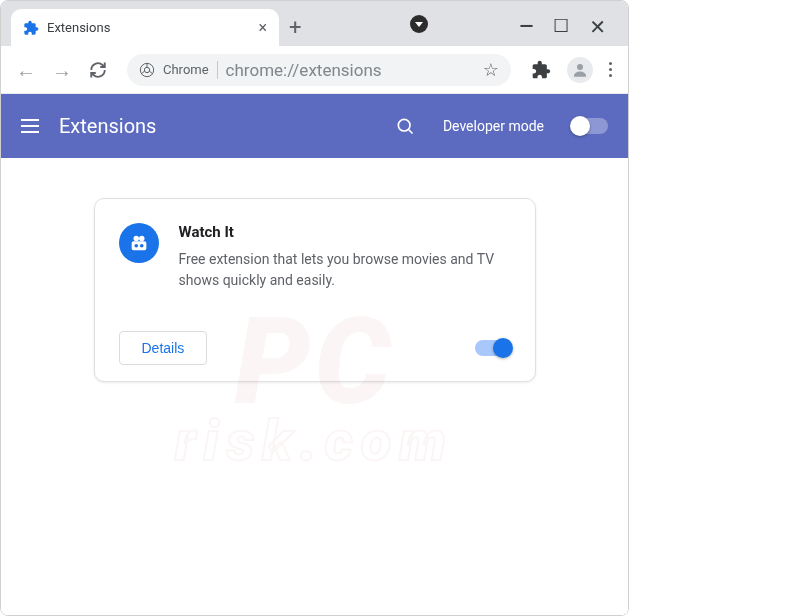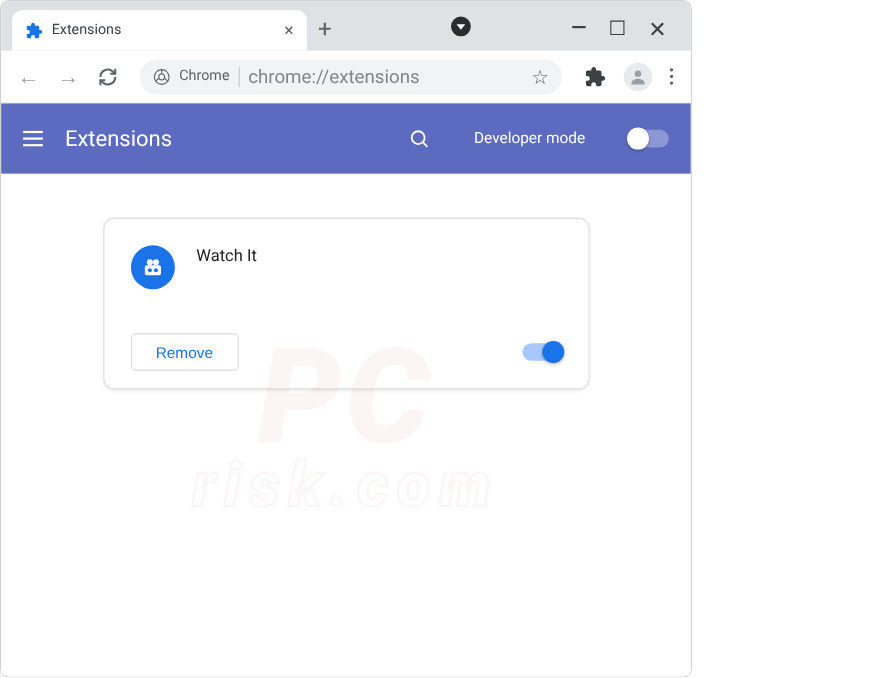--- a/index.html
+++ b/index.html
@@ -82,21 +82,21 @@
     
     .page { height: calc(100% - 93px); background: #fff; display: flex; flex-direction: column; }
     .page-header {
       height: 64px; background: #5c6bc0; color: #fff;
       display: flex; align-items: center; padding: 0 20px; gap: 20px;
     }
     .hamburger { display: flex; flex-direction: column; gap: 4px; }
     .hamburger span { width: 18px; height: 2px; background: #fff; }
     .page-title { font-size: 20px; font-weight: 400; flex: 1; }
     .search-ico { font-size: 20px; }
-    .dev-mode { font-size: 14px; margin: 0 20px; text-align: center; }
+    .dev-mode { font-size: 14px; margin: 0 8px; text-align: center; }
     .toggle {
       width: 36px; height: 16px; background: rgba(255,255,255,0.3);
       border-radius: 10px; position: relative;
     }
     .toggle-knob {
       width: 20px; height: 20px; background: #fff; border-radius: 50%;
       position: absolute; top: -2px; left: -2px;
       box-shadow: 0 1px 3px rgba(0,0,0,0.3);
     }
     .toggle.on .toggle-knob { left: auto; right: -2px; }
@@ -107,21 +107,21 @@
       width: 442px; background: #fff; border: 1px solid #e0e0e0; border-radius: 10px;
       box-shadow: 0 1px 3px rgba(0,0,0,0.08);
       padding: 24px 24px 16px 24px;
     }
     .card-top { display: flex; gap: 20px; margin-bottom: 40px; }
     .ext-badge {
       width: 40px; height: 40px; background: #1a73e8; border-radius: 50%;
       display: flex; align-items: center; justify-content: center; flex-shrink: 0;
     }
     .ext-info { flex: 1; }
-    .ext-name { font-size: 15px; color: #202124; margin-bottom: 8px; font-weight: 400; }
+    .ext-name { font-size: 15px; color: #202124; margin-bottom: 8px; font-weight: 700; }
     .ext-desc { font-size: 14px; color: #5f6368; line-height: 1.5; }
     .card-bottom { display: flex; align-items: center; gap: 14px; }
     .card-btn {
       border: 1px solid #dadce0; background: #fff; border-radius: 4px;
       padding: 8px 22px; font-size: 14px; color: #1a73e8; font-weight: 500;
       cursor: pointer;
     }
     .spacer { flex: 1; }
     
     .watermark {
@@ -221,24 +221,25 @@
             <svg width="22" height="22" viewBox="0 0 24 24" fill="#fff">
                 <rect x="4" y="10" width="16" height="10" rx="2"></rect>
                 <circle cx="9" cy="7" r="3"></circle>
                 <circle cx="15" cy="7" r="3"></circle>
                 <circle cx="9" cy="15" r="2" fill="#1a73e8"></circle>
                 <circle cx="15" cy="15" r="2" fill="#1a73e8"></circle>
               </svg>
           </div>
           <div class="ext-info">
             <div class="ext-name">Watch It</div>
+            <div class="ext-desc">Free extension that lets you browse movies and TV shows quickly and easily.</div>
           </div>
         </div>
         <div class="card-bottom">
-          <button class="card-btn">Remove</button>
+          <button class="card-btn">Details</button>
           <div class="spacer"></div>
           <div class="toggle blue on">
               <div class="toggle-knob"></div>
             </div>
         </div>
       </div>
     </div>
   </div>
 </div>
 

